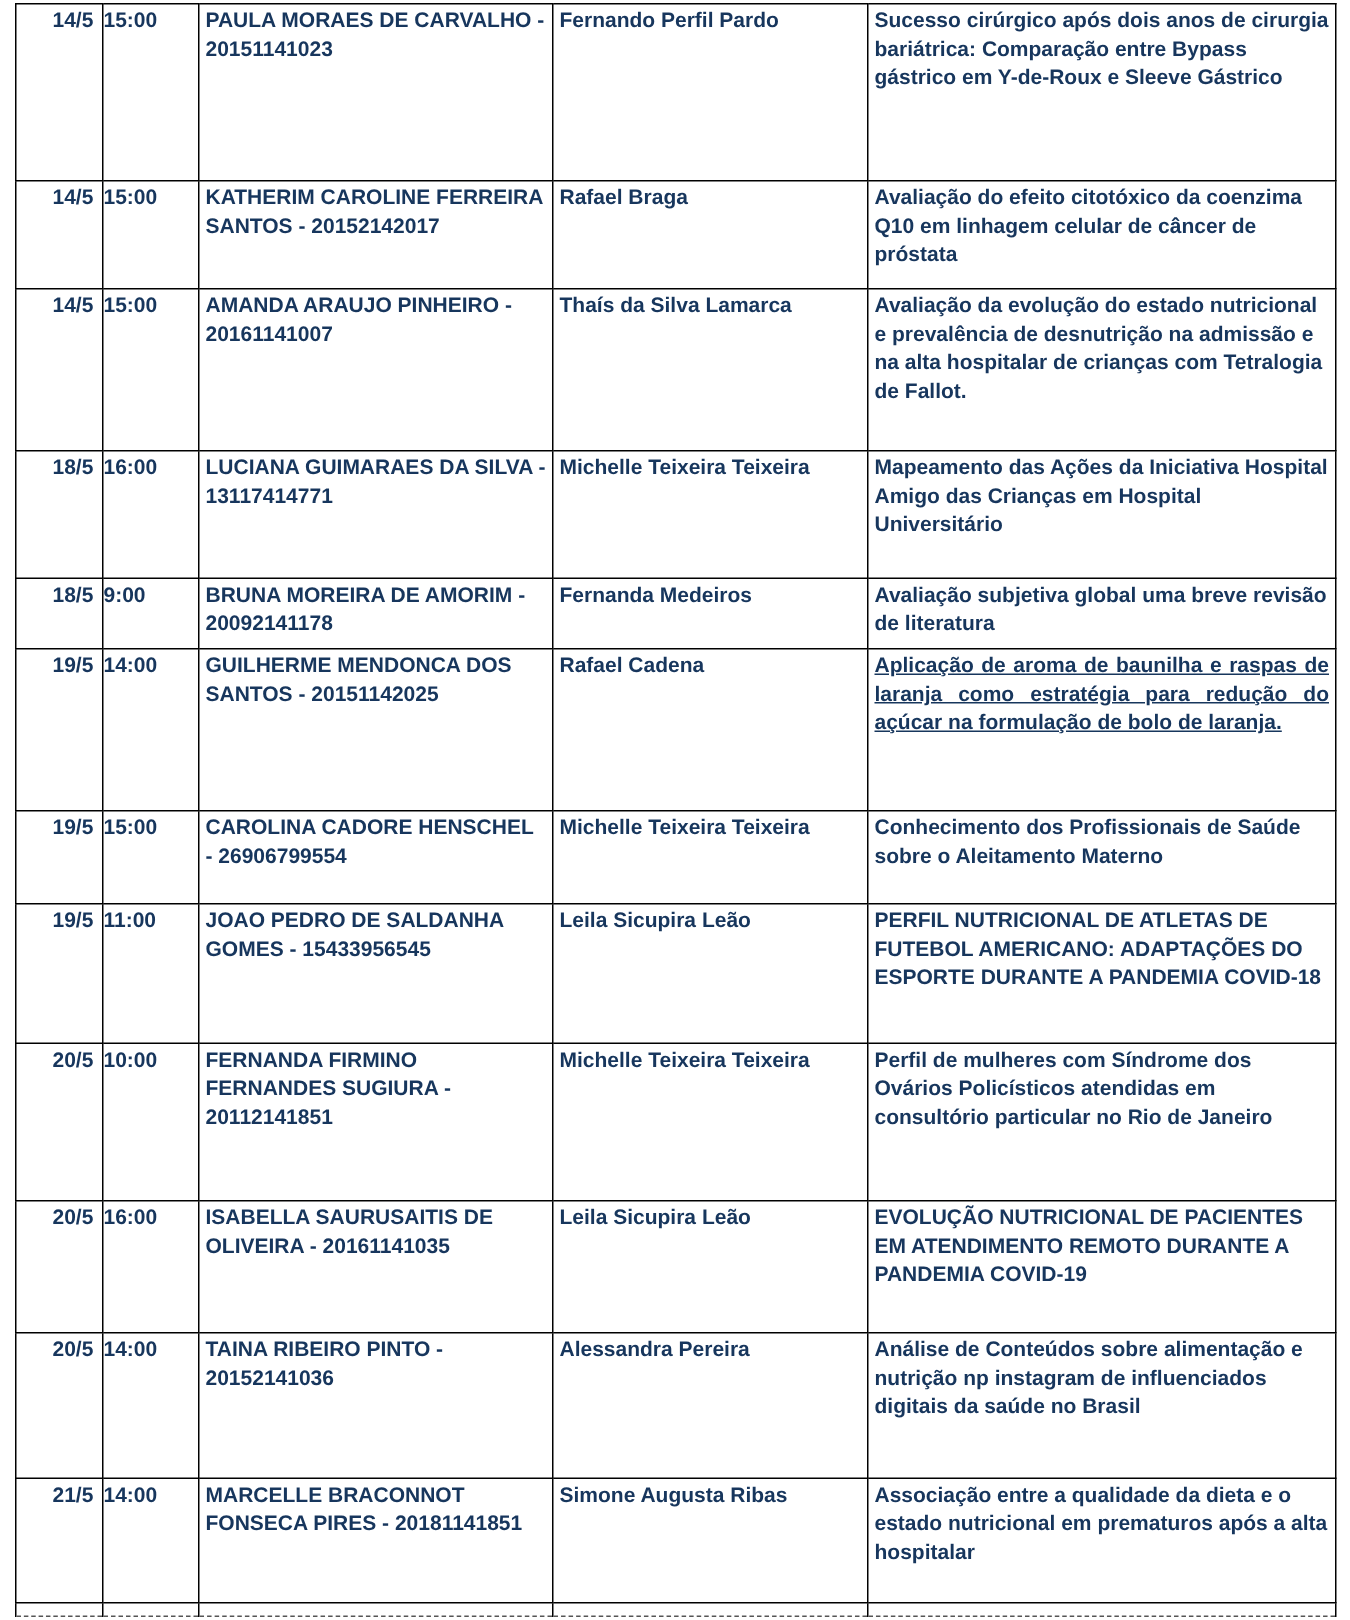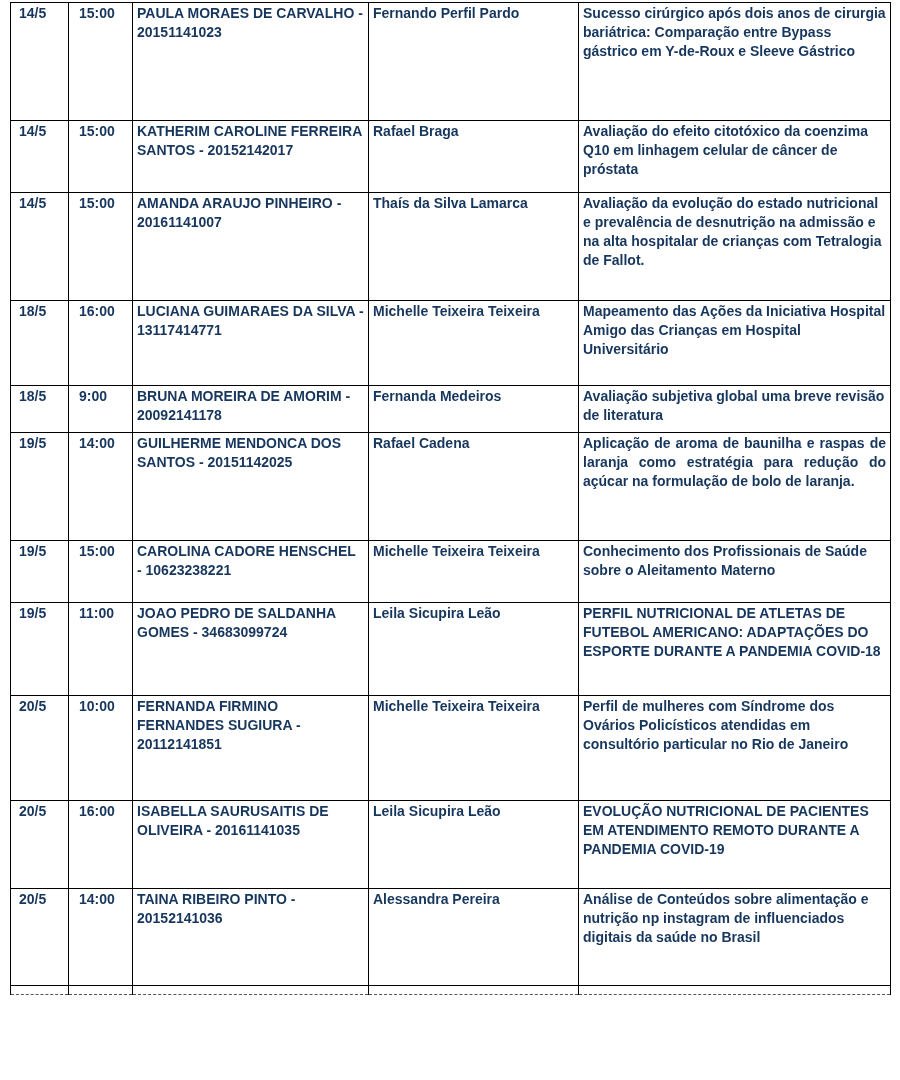--- a/index.html
+++ b/index.html
@@ -16,23 +16,23 @@
     border:1px solid var(--border);
     vertical-align:top;
     padding:1px 4px 1px 4px;
     color:var(--text);
     font-weight:bold;
     font-size:14px;
     line-height:19px;
     overflow:hidden;
     word-wrap:break-word;
   }
-  .col-date{padding-left:8px;}
-  .col-time{padding-left:10px;margin-left:36px;}
-  .justify{text-align:justify;}
+  .col-date{padding-left:24px;}
+  .col-time{padding-left:0;margin-left:36px;}
+  .justify{text-align:justify;text-decoration:underline;}
   tr.empty-row td{
     border-bottom:1px dashed #555;
     height:8px;
     padding:0;
   }
 </style>
 </head>
 <body>
 
 <table data-name="schedule-table">
@@ -82,28 +82,28 @@
       <tr data-name="table-row" style="height: 108px;">
         <td data-name="date-cell" class="col-date">19/5</td>
         <td data-name="time-cell" class="col-time">14:00</td>
         <td data-name="student-cell" class="col-student">GUILHERME MENDONCA DOS SANTOS - 20151142025</td>
         <td data-name="advisor-cell" class="col-advisor">Rafael Cadena</td>
         <td data-name="title-cell" class="col-title justify">Aplicação de aroma de baunilha e raspas de laranja como estratégia para redução do açúcar na formulação de bolo de laranja.</td>
       </tr>
       <tr data-name="table-row" style="height: 62px;">
         <td data-name="date-cell" class="col-date">19/5</td>
         <td data-name="time-cell" class="col-time">15:00</td>
-        <td data-name="student-cell" class="col-student">CAROLINA CADORE HENSCHEL - 10623238221</td>
+        <td data-name="student-cell" class="col-student">CAROLINA CADORE HENSCHEL - 26906799554</td>
         <td data-name="advisor-cell" class="col-advisor">Michelle Teixeira Teixeira</td>
         <td data-name="title-cell" class="col-title">Conhecimento dos Profissionais de Saúde sobre o Aleitamento Materno</td>
       </tr>
       <tr data-name="table-row" style="height: 93px;">
         <td data-name="date-cell" class="col-date">19/5</td>
         <td data-name="time-cell" class="col-time">11:00</td>
-        <td data-name="student-cell" class="col-student">JOAO PEDRO DE SALDANHA GOMES - 34683099724</td>
+        <td data-name="student-cell" class="col-student">JOAO PEDRO DE SALDANHA GOMES - 15433956545</td>
         <td data-name="advisor-cell" class="col-advisor">Leila Sicupira Leão</td>
         <td data-name="title-cell" class="col-title">PERFIL NUTRICIONAL DE ATLETAS DE FUTEBOL AMERICANO: ADAPTAÇÕES DO ESPORTE DURANTE A PANDEMIA COVID-18</td>
       </tr>
       <tr data-name="table-row" style="height: 105px;">
         <td data-name="date-cell" class="col-date">20/5</td>
         <td data-name="time-cell" class="col-time">10:00</td>
         <td data-name="student-cell" class="col-student">FERNANDA FIRMINO FERNANDES SUGIURA - 20112141851</td>
         <td data-name="advisor-cell" class="col-advisor">Michelle Teixeira Teixeira</td>
         <td data-name="title-cell" class="col-title">Perfil de mulheres com Síndrome dos Ovários Policísticos atendidas em consultório particular no Rio de Janeiro</td>
       </tr>
@@ -114,20 +114,27 @@
         <td data-name="advisor-cell" class="col-advisor">Leila Sicupira Leão</td>
         <td data-name="title-cell" class="col-title">EVOLUÇÃO NUTRICIONAL DE PACIENTES EM ATENDIMENTO REMOTO DURANTE A PANDEMIA COVID-19</td>
       </tr>
       <tr data-name="table-row" style="height: 97px;">
         <td data-name="date-cell" class="col-date">20/5</td>
         <td data-name="time-cell" class="col-time">14:00</td>
         <td data-name="student-cell" class="col-student">TAINA RIBEIRO PINTO - 20152141036</td>
         <td data-name="advisor-cell" class="col-advisor">Alessandra Pereira</td>
         <td data-name="title-cell" class="col-title">Análise de Conteúdos sobre alimentação e nutrição np instagram de influenciados digitais da saúde no Brasil</td>
       </tr>
+      <tr data-name="table-row" style="height: 83px;">
+        <td data-name="date-cell" class="col-date">21/5</td>
+        <td data-name="time-cell" class="col-time">14:00</td>
+        <td data-name="student-cell" class="col-student">MARCELLE BRACONNOT FONSECA PIRES - 20181141851</td>
+        <td data-name="advisor-cell" class="col-advisor">Simone Augusta Ribas</td>
+        <td data-name="title-cell" class="col-title">Associação entre a qualidade da dieta e o estado nutricional em prematuros após a alta hospitalar</td>
+      </tr>
       <tr class="empty-row" data-name="table-row-empty">
         <td data-name="date-cell-empty"></td>
         <td data-name="time-cell-empty"></td>
         <td data-name="student-cell-empty"></td>
         <td data-name="advisor-cell-empty"></td>
         <td data-name="title-cell-empty"></td>
       </tr>
     </tbody>
 </table>
 

